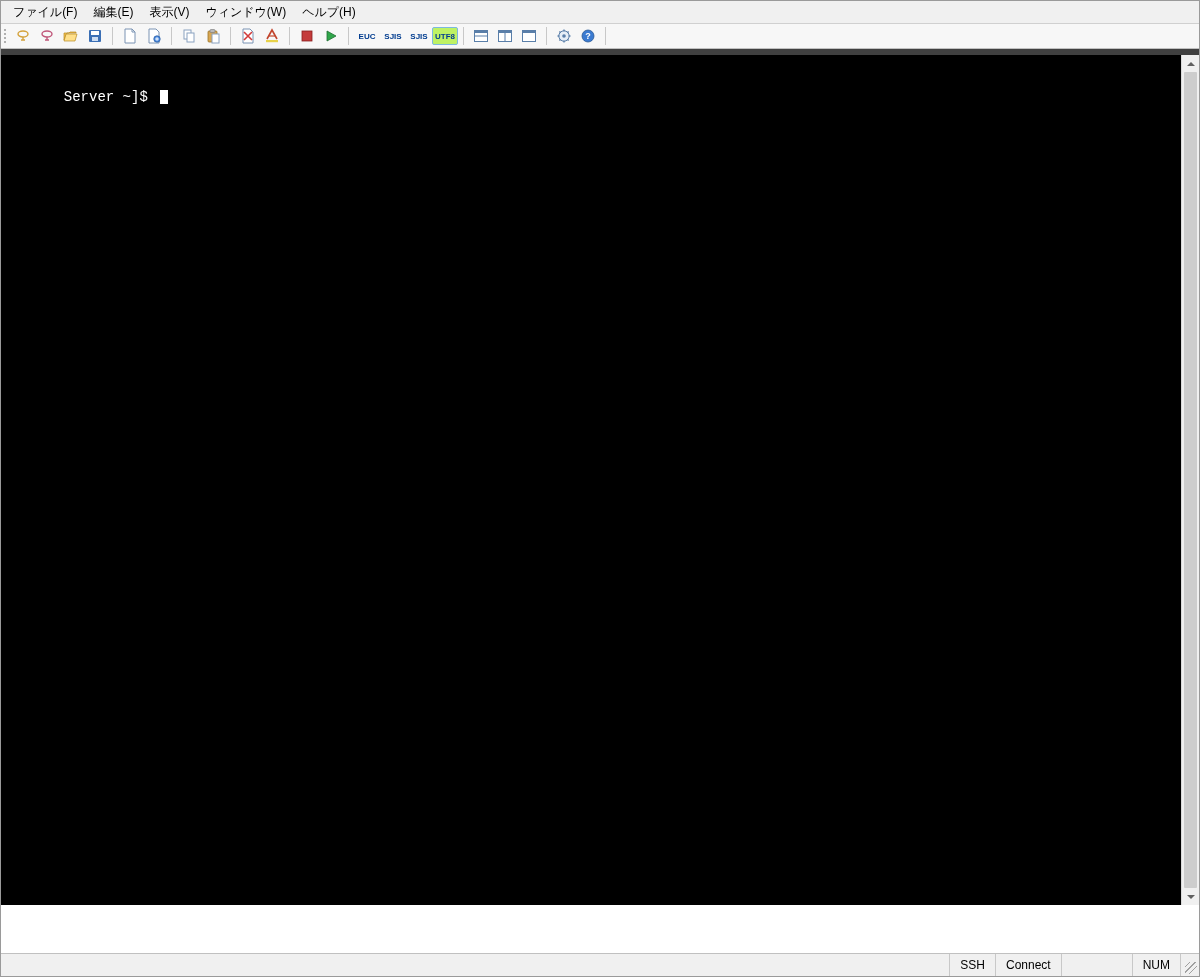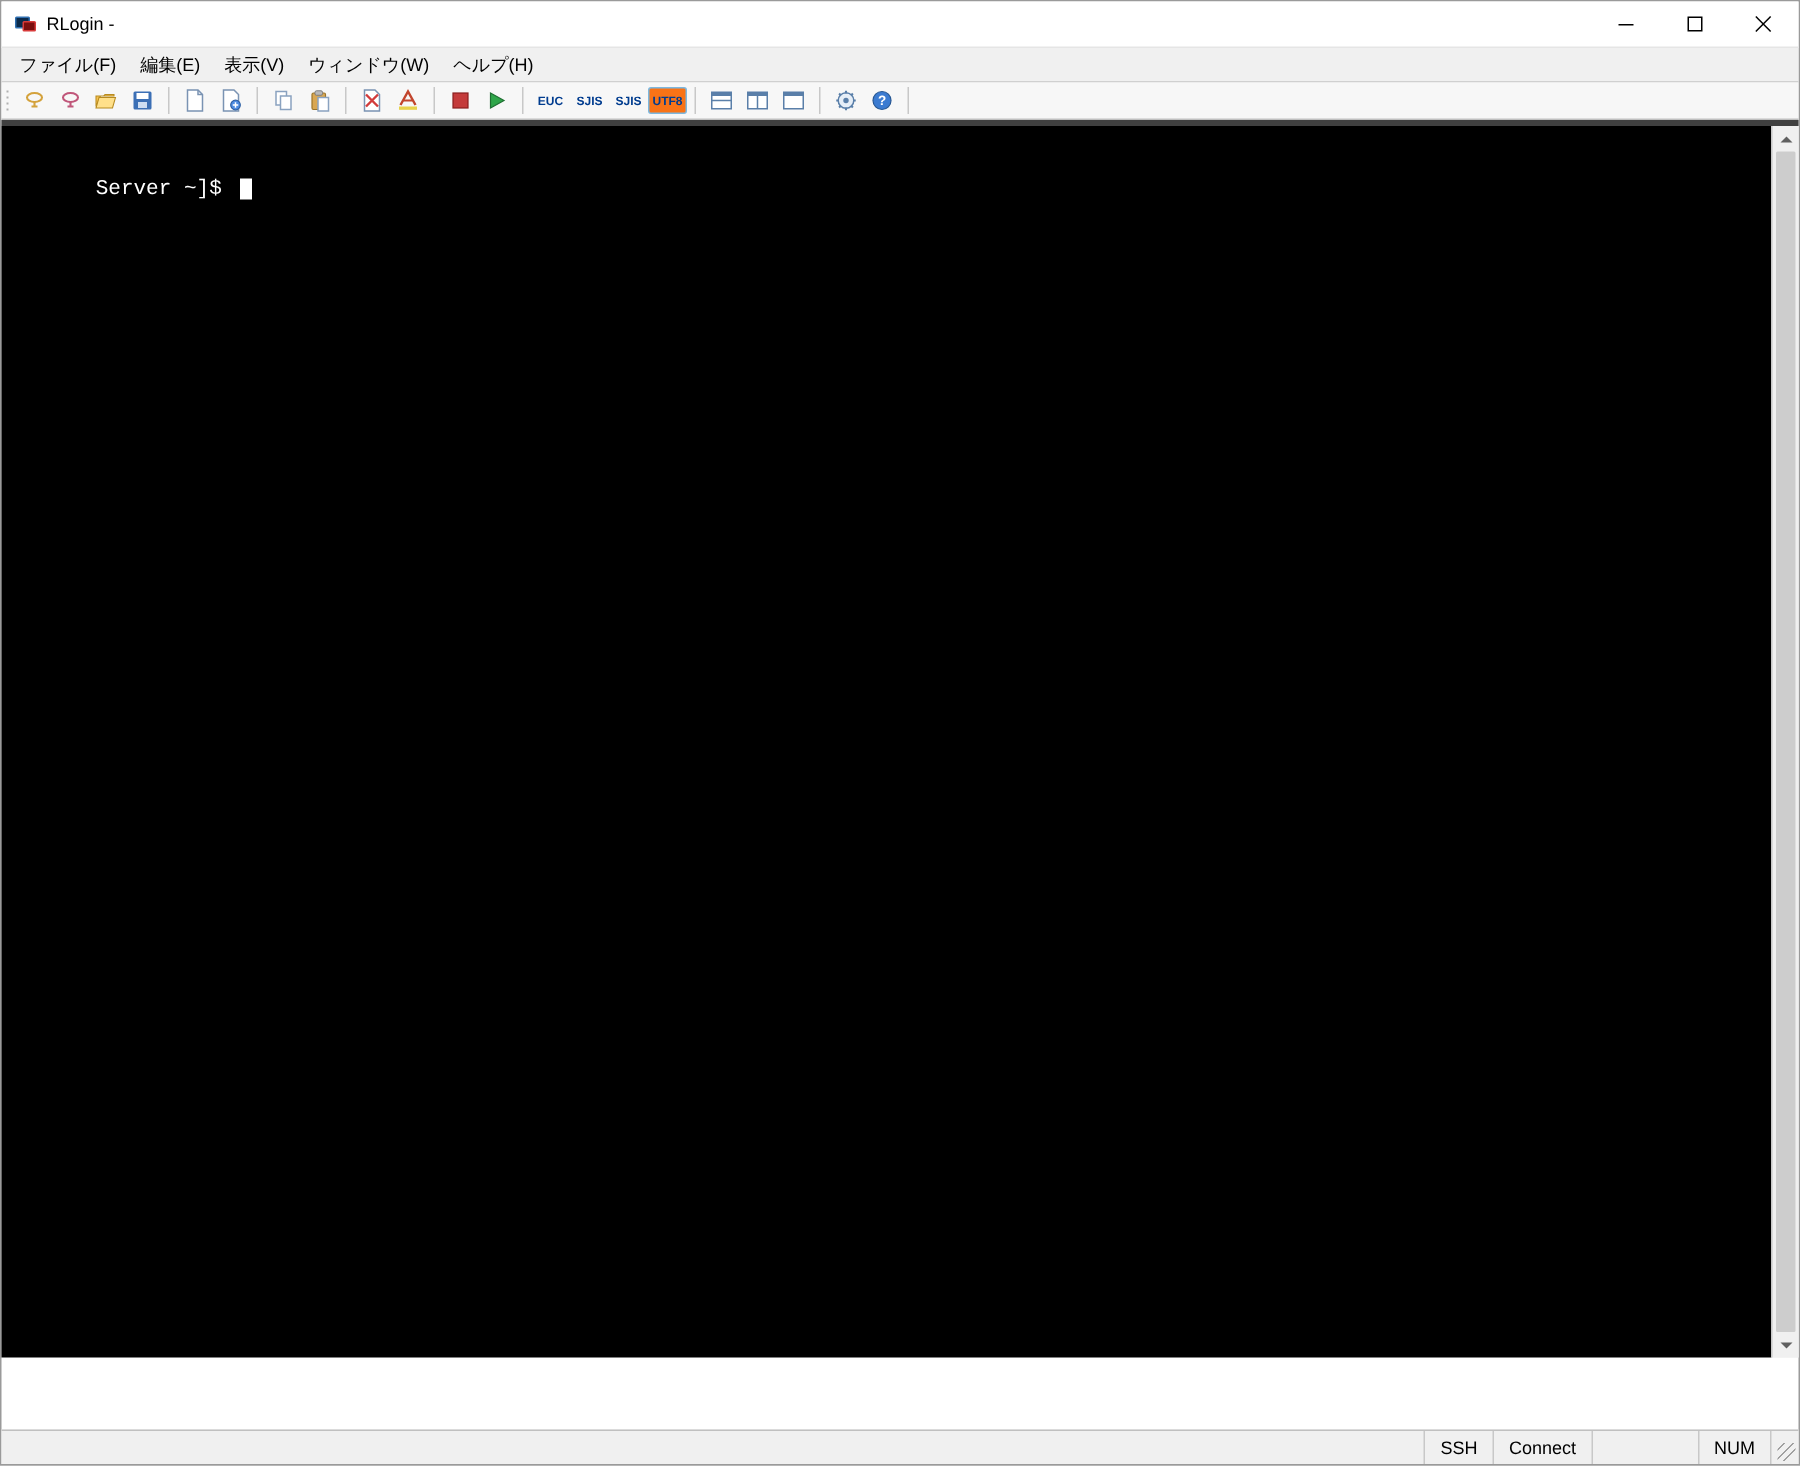--- a/index.html
+++ b/index.html
@@ -102,28 +102,28 @@
   }
   .tb-enc {
     width: 24px; height: 16px;
     font-size: 8px;
     font-weight: bold;
     color: #003c8f;
     display: flex; align-items: center; justify-content: center;
     border: 1px solid transparent;
     border-radius: 2px;
   }
-  .tb-enc.active { background: #f97316; border-color: #7cb8e0; }
+  .tb-enc.active { background: #bef264; border-color: #7cb8e0; }
 
   
   .client {
     flex: 1;
     display: flex;
     min-height: 0;
-    border-top: 4px solid #404040;
+    border-top: 6px solid #404040;
   }
   .terminal {
     flex: 1;
     background: #000;
     color: #fff;
     font-family: "Consolas", "Courier New", monospace;
     font-size: 14px;
     line-height: 16px;
     padding: 2px 4px;
     overflow: hidden;
@@ -186,41 +186,20 @@
       linear-gradient(135deg, transparent 0 11px, #a0a0a0 11px 12px, transparent 12px 100%);
   }
 
   .icon-sq { display: block; }
 </style>
 </head>
 <body>
 
 <div class="window">
 
-  <div class="titlebar">
-    <span class="titlebar-icon">
-      <svg class="icon-sq" viewBox="0 0 16 16" width="16" height="16">
-        <rect x="1" y="3" width="10" height="8" rx="1" fill="#2f6fb0"></rect>
-        <rect x="2" y="4" width="8" height="6" fill="#0b2a4a"></rect>
-        <rect x="6" y="6" width="9" height="7" rx="1" fill="#d83b3b"></rect>
-        <rect x="7" y="7" width="7" height="5" fill="#7a0f0f"></rect>
-      </svg>
-    </span>
-    <span class="titlebar-title">RLogin -</span>
-    <span class="titlebar-spacer"></span>
-    <div class="winbtn">
-        <span class="min-glyph"></span>
-      </div>
-    <div class="winbtn">
-        <span class="max-glyph"></span>
-      </div>
-    <div class="winbtn close">
-        <span class="close-glyph"></span>
-      </div>
-  </div>
 
   <div class="menubar">
     <div class="menu-item">ファイル(F)</div>
     <div class="menu-item">編集(E)</div>
     <div class="menu-item">表示(V)</div>
     <div class="menu-item">ウィンドウ(W)</div>
     <div class="menu-item">ヘルプ(H)</div>
   </div>
 
   <div class="toolbar">

